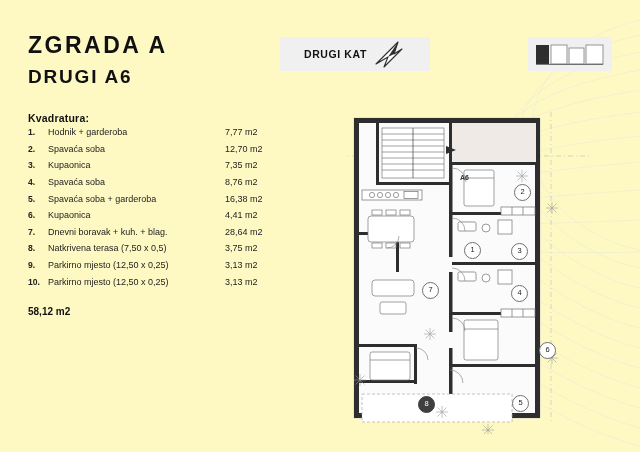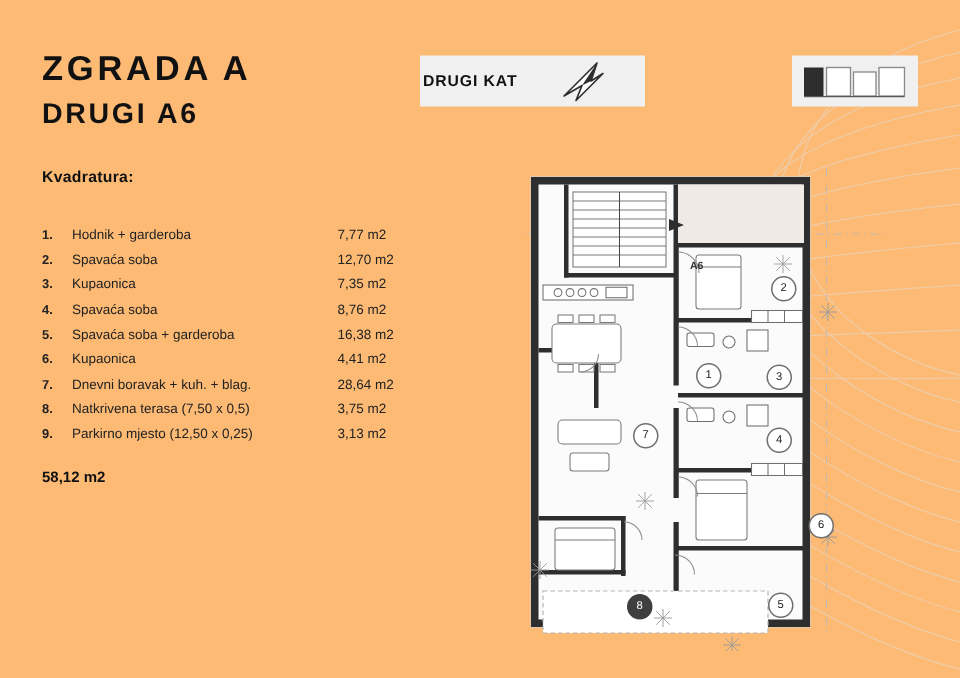--- a/index.html
+++ b/index.html
@@ -11,21 +11,21 @@
     height: 452px;
     background: #ffffff;
     font-family: "Liberation Sans", sans-serif;
     color: #1a1a1a;
     overflow: hidden;
   }
   .page {
     position: relative;
     width: 640px;
     height: 452px;
-    background: #fdba74;
+    background: #fef9c3;
     overflow: hidden;
   }
   
   .contours {
     position: absolute;
     right: 0;
     top: 0;
     width: 330px;
     height: 452px;
     opacity: 0.55;
@@ -51,21 +51,21 @@
     font-weight: bold;
     letter-spacing: 1.8px;
     color: #111111;
     margin: 0 0 26px 0;
     line-height: 1;
   }
   .section-label {
     font-size: 10.5px;
     font-weight: bold;
     color: #111111;
-    margin-bottom: 24px;
+    margin-bottom: 0;
     letter-spacing: 0.2px;
   }
   table.rooms {
     border-collapse: collapse;
     width: 257px;
     font-size: 9px;
   }
   table.rooms td {
     padding: 3.3px 0;
     vertical-align: top;
@@ -109,21 +109,21 @@
   
   .floor-badge {
     position: absolute;
     left: 280px;
     top: 37px;
     width: 150px;
     height: 34px;
     background: #f0f0f0;
     display: flex;
     align-items: center;
-    padding-left: 2px;
+    padding-left: 24px;
     box-sizing: border-box;
   }
   .floor-badge .txt {
     font-size: 10.5px;
     font-weight: bold;
     letter-spacing: 0.6px;
     color: #111111;
   }
   .north {
     position: absolute;
@@ -248,20 +248,25 @@
     </table>
 
 
     <table class="rooms">
       <tbody>
         <tr>
           <td class="num">9.</td>
           <td class="nm">Parkirno mjesto (12,50 x 0,25)</td>
           <td class="area">3,13 m2</td>
         </tr>
+        <tr>
+          <td class="num">10.</td>
+          <td class="nm">Parkirno mjesto (12,50 x 0,25)</td>
+          <td class="area">3,13 m2</td>
+        </tr>
       </tbody>
     </table>
 
     <div class="total-row">
       <div class="total-value">58,12 m2</div>
     </div>
   </div>
 
   <div class="floor-badge">
     <span class="txt">DRUGI KAT</span>

